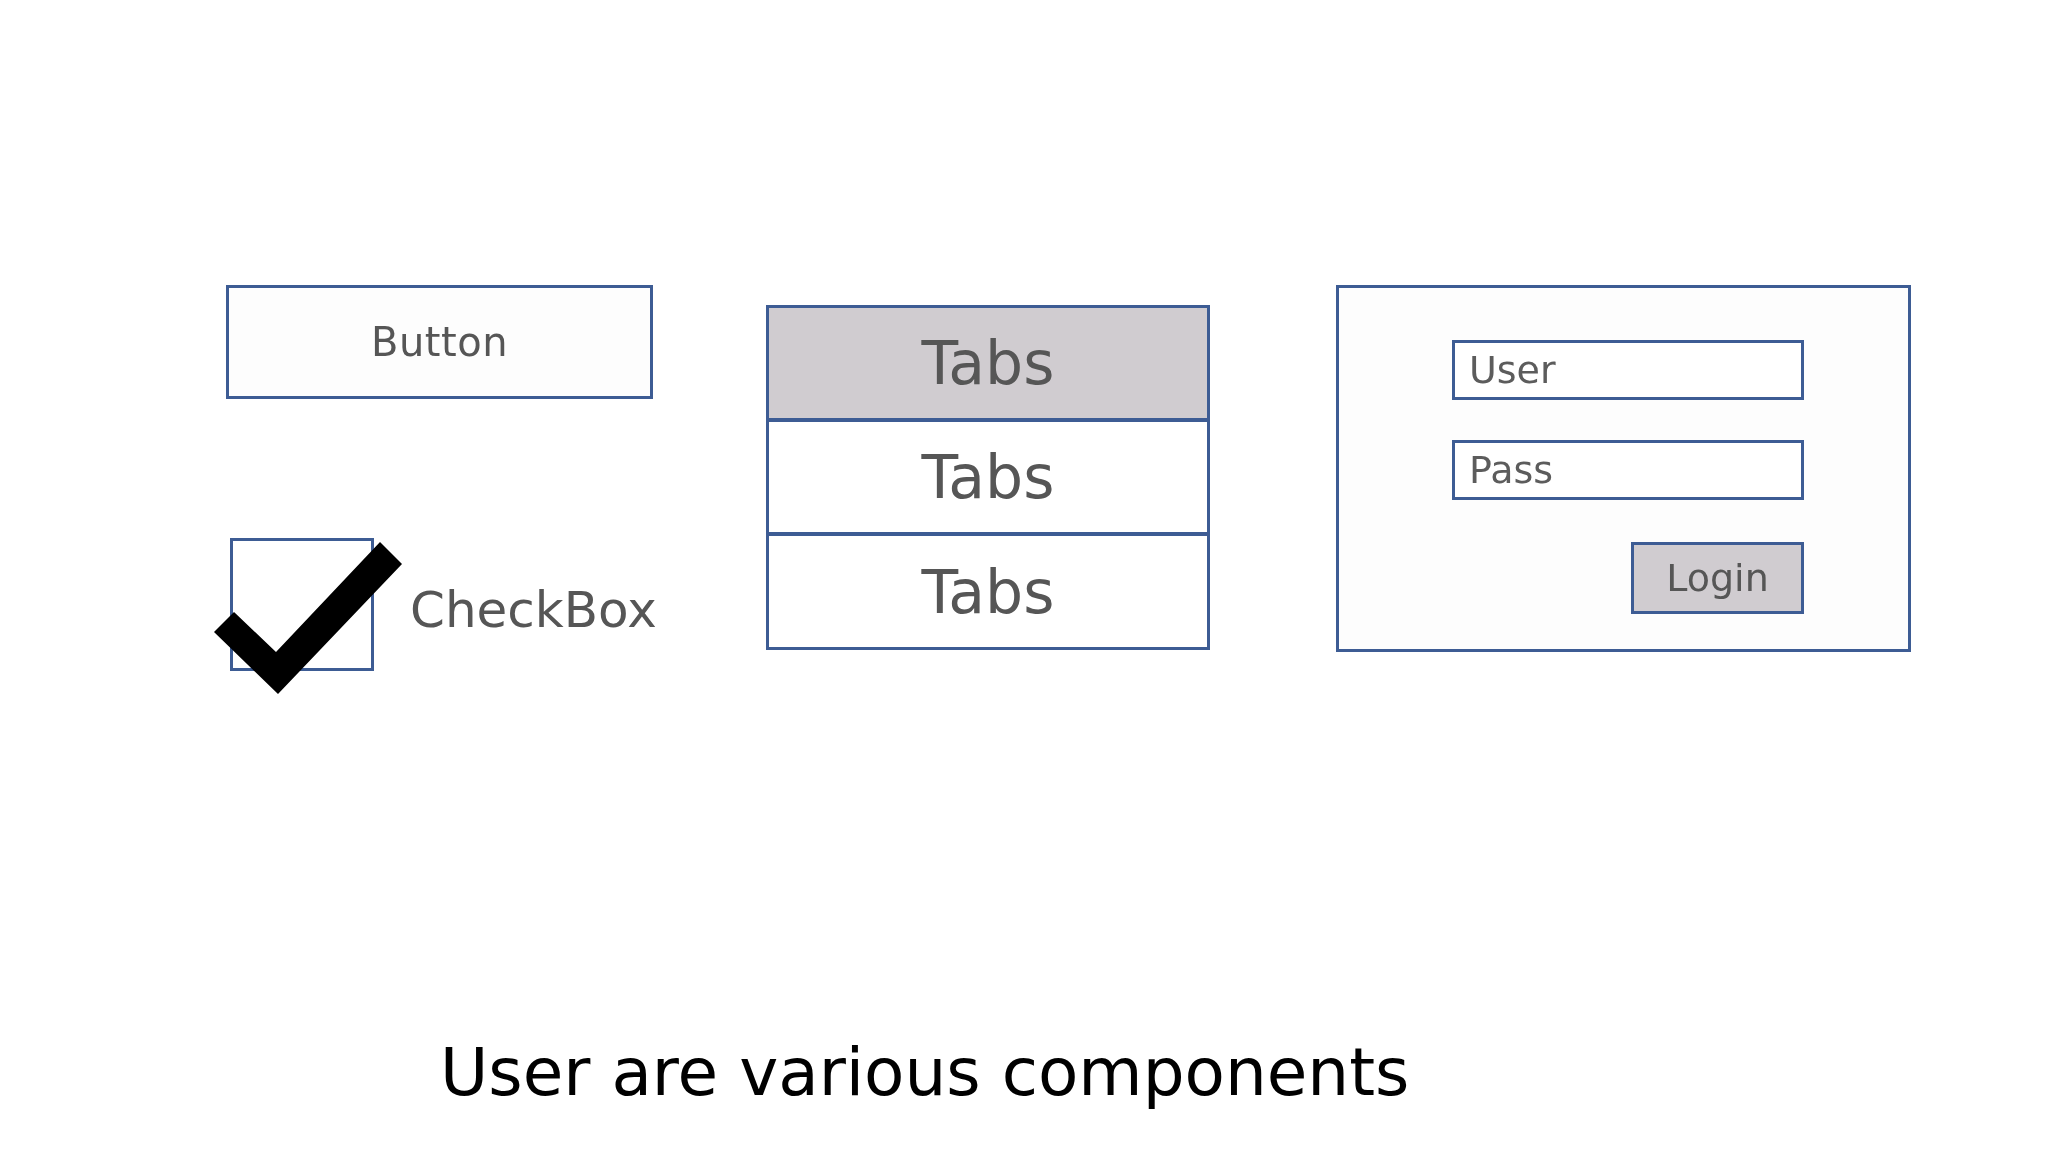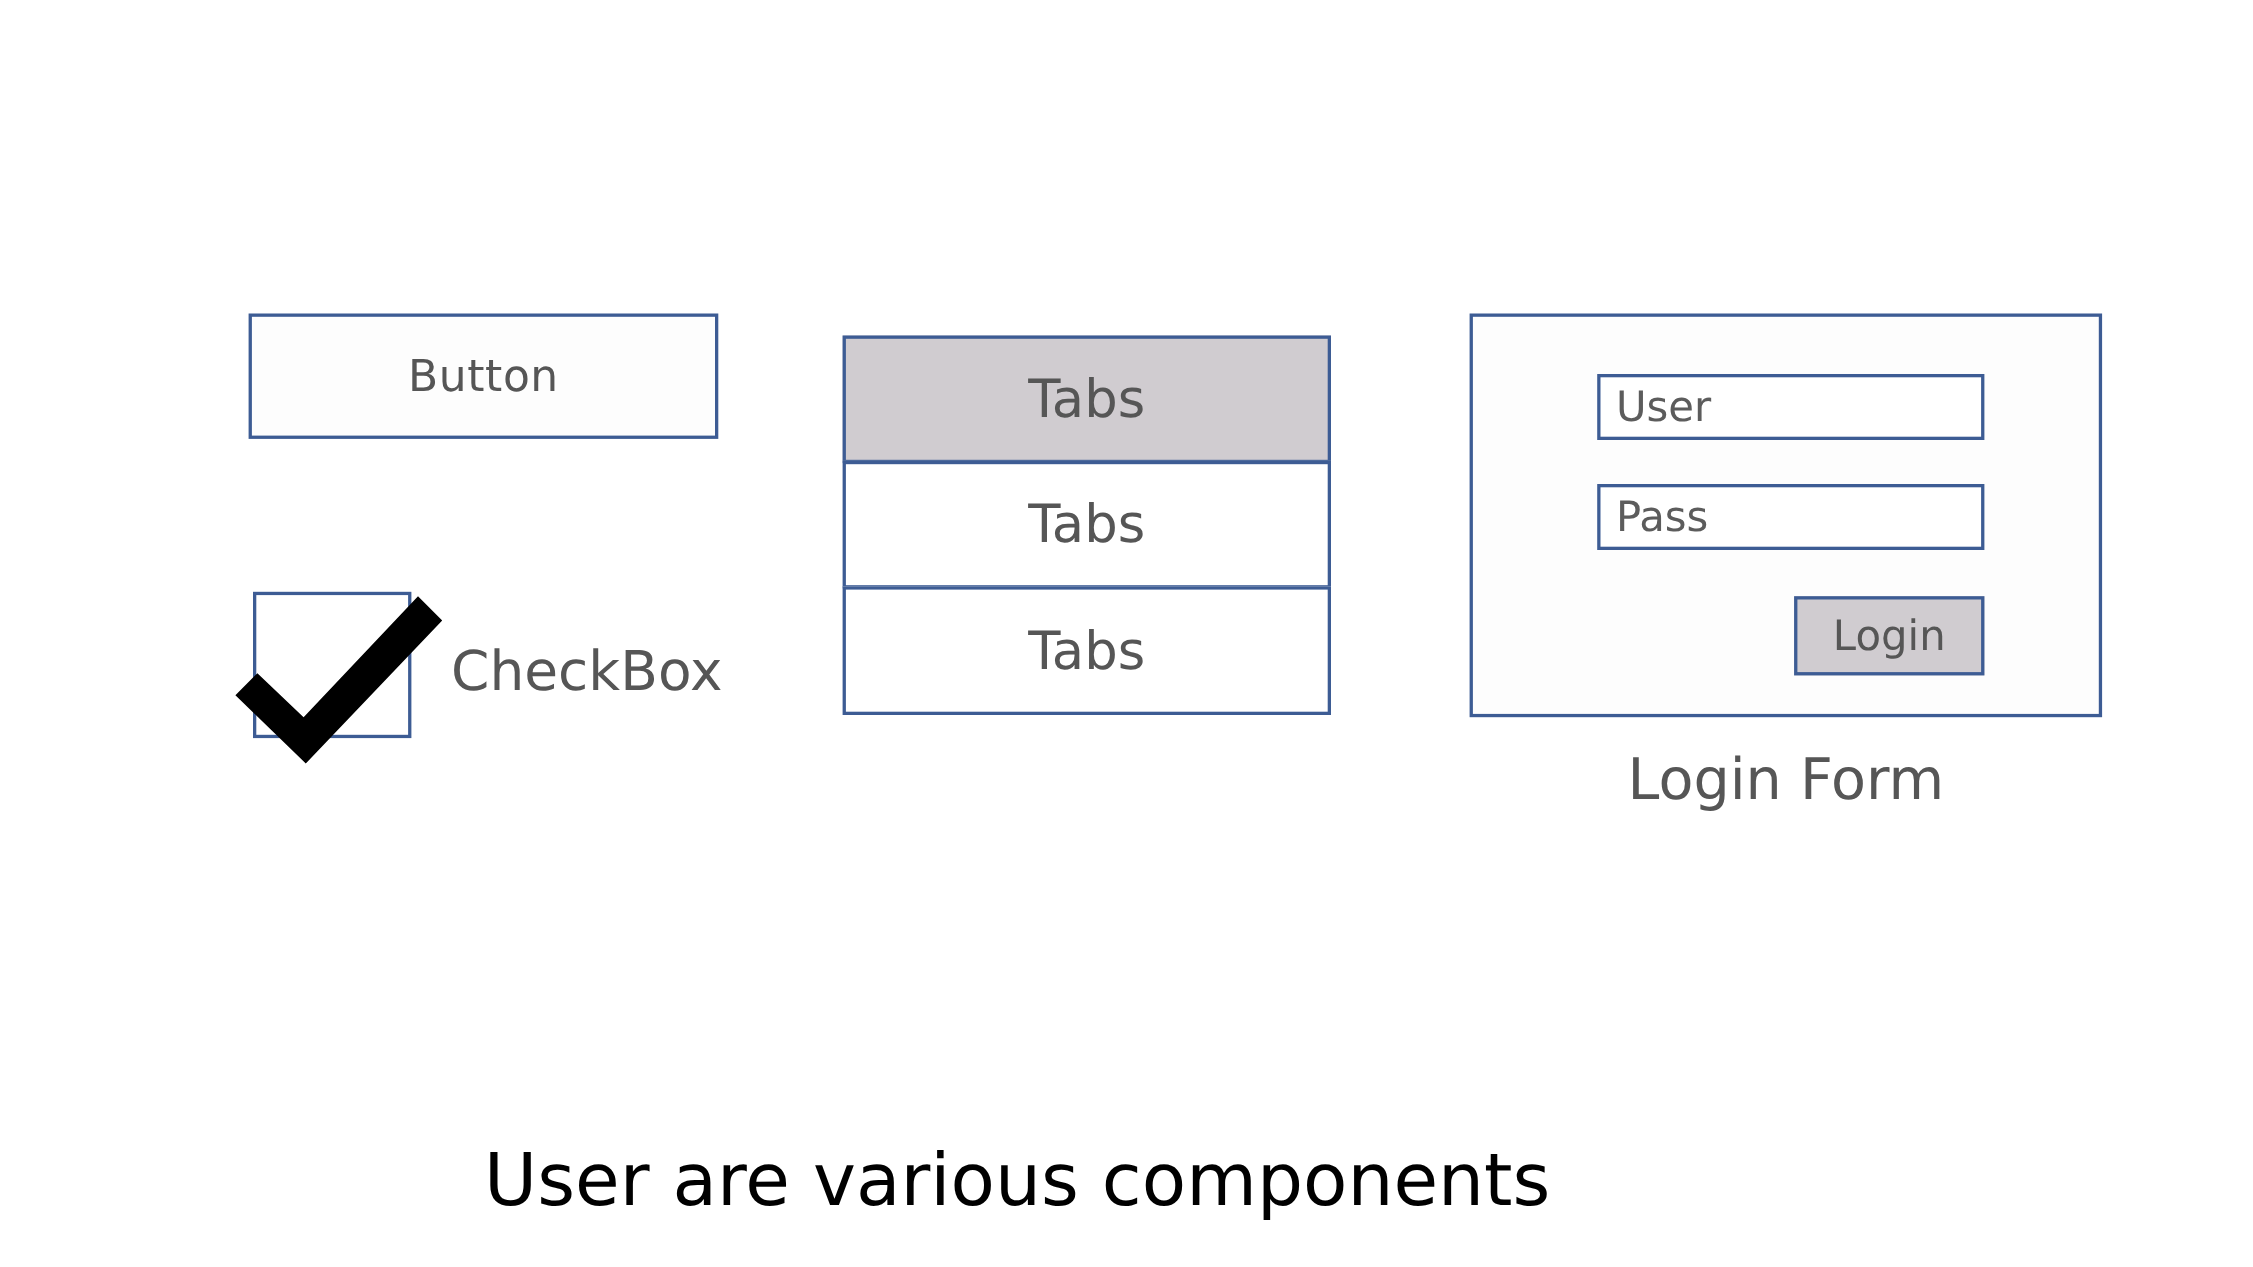--- a/index.html
+++ b/index.html
@@ -101,21 +101,21 @@
     left: 0;
     width: 444px;
     box-sizing: border-box;
     border: 3px solid #3d5c94;
     background: #ffffff;
     display: flex;
     align-items: center;
     justify-content: center;
   }
   .tab-row .tab-text {
-    font-size: 48px;
+    font-size: 60px;
     color: #565656;
   }
   .tab-row.selected {
     background: #d0ccd0;
   }
   #tab-0 { top: 0px;   height: 116px; }
   #tab-1 { top: 114px; height: 116px; }
   #tab-2 { top: 228px; height: 117px; }
 
   
@@ -223,20 +223,19 @@
     <div class="login-field" id="login-pass-field" title="Pass">
       <span class="field-text">Pass</span>
     </div>
     <div class="login-field" id="login-user-field" title="User">
       <span class="field-text">User</span>
     </div>
     <div id="login-submit-button">
       <span class="btn-text">Login</span>
     </div>
   </div>
-  <div id="loginform-caption">Login Form</div>
 
   <div id="body-copy">
     <span class="copy-line">User are various components</span>
     
   </div>
 
 </div>
 
 </body></html>

